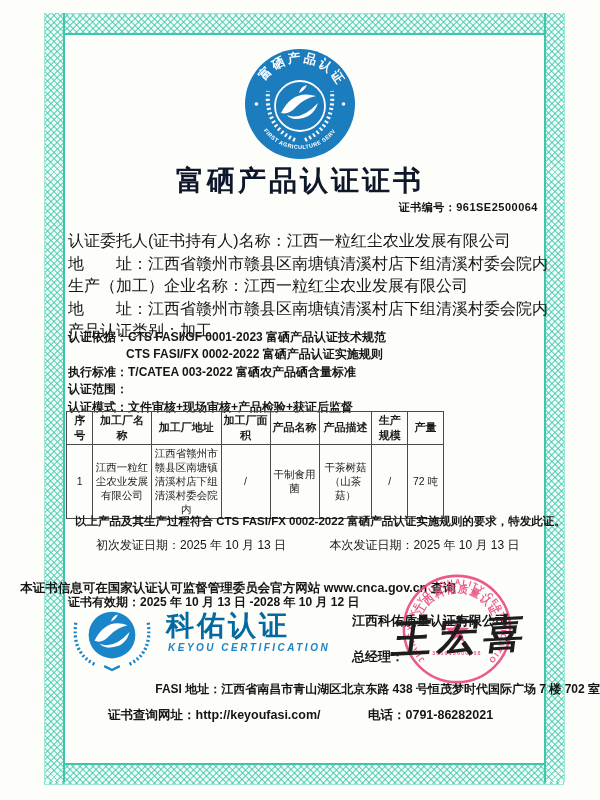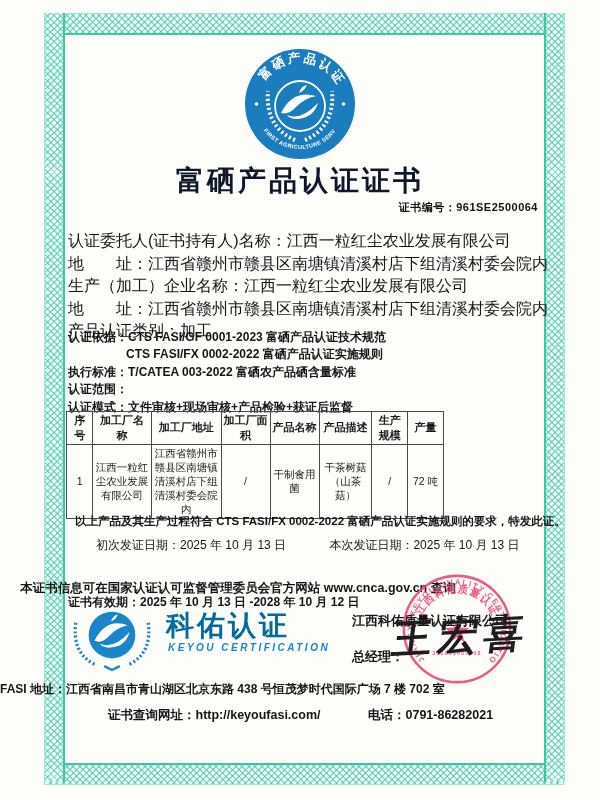--- a/index.html
+++ b/index.html
@@ -66,21 +66,21 @@
   .brand-en{position:absolute;left:168px;top:642px;font-size:10px;font-weight:800;font-style:italic;letter-spacing:2.5px;color:#1a85c8;}
   .issuer-name{position:absolute;left:352px;top:612px;font-size:13px;font-weight:700;white-space:nowrap;}
   .manager-row{position:absolute;left:352px;top:648px;font-size:13px;font-weight:700;}
   .signature{
     position:absolute;left:392px;top:608px;width:160px;
     font-family:"DejaVu Serif","Liberation Serif",serif;
     font-size:40px;font-weight:700;color:#1e1c1c;
     transform:rotate(-3deg) skewX(-10deg);letter-spacing:6px;white-space:nowrap;
   }
   .seal{position:absolute;left:398px;top:570px;width:118px;height:118px;opacity:.88;}
-  .fasi-line{position:absolute;left:0;top:681px;width:600px;text-align:left;font-size:12px;font-weight:600;}
+  .fasi-line{position:absolute;left:0;top:681px;width:600px;text-align:right;font-size:12px;font-weight:600;}
   .query-row{position:absolute;left:0;top:707px;width:600px;font-size:12.5px;font-weight:600;}
   .query-row .url-part{position:absolute;left:108px;white-space:nowrap;text-align:right;}
   .query-row .phone-part{position:absolute;left:368px;white-space:nowrap;}
 </style>
 </head>
 <body>
 
 <div class="band band-top"></div>
 <div class="band band-bottom"></div>
 <div class="band band-left"></div>

